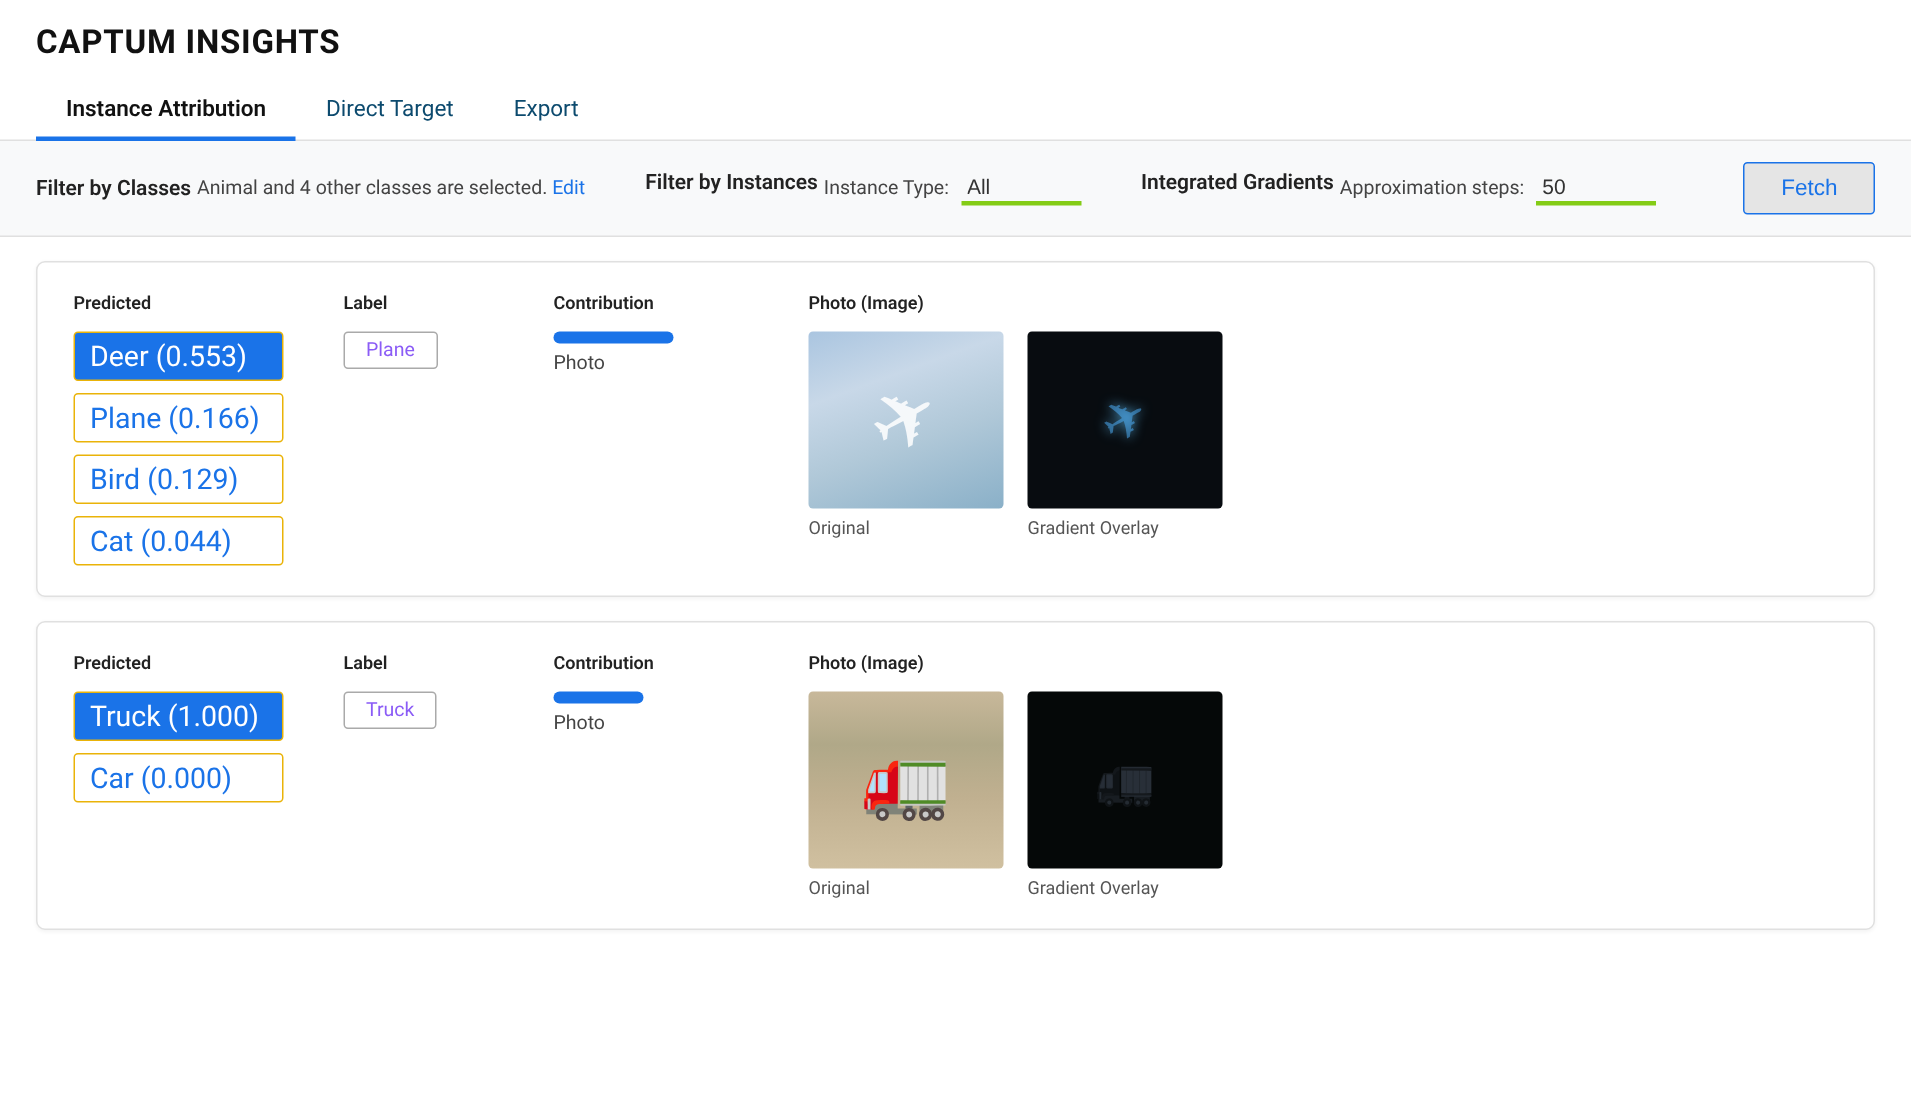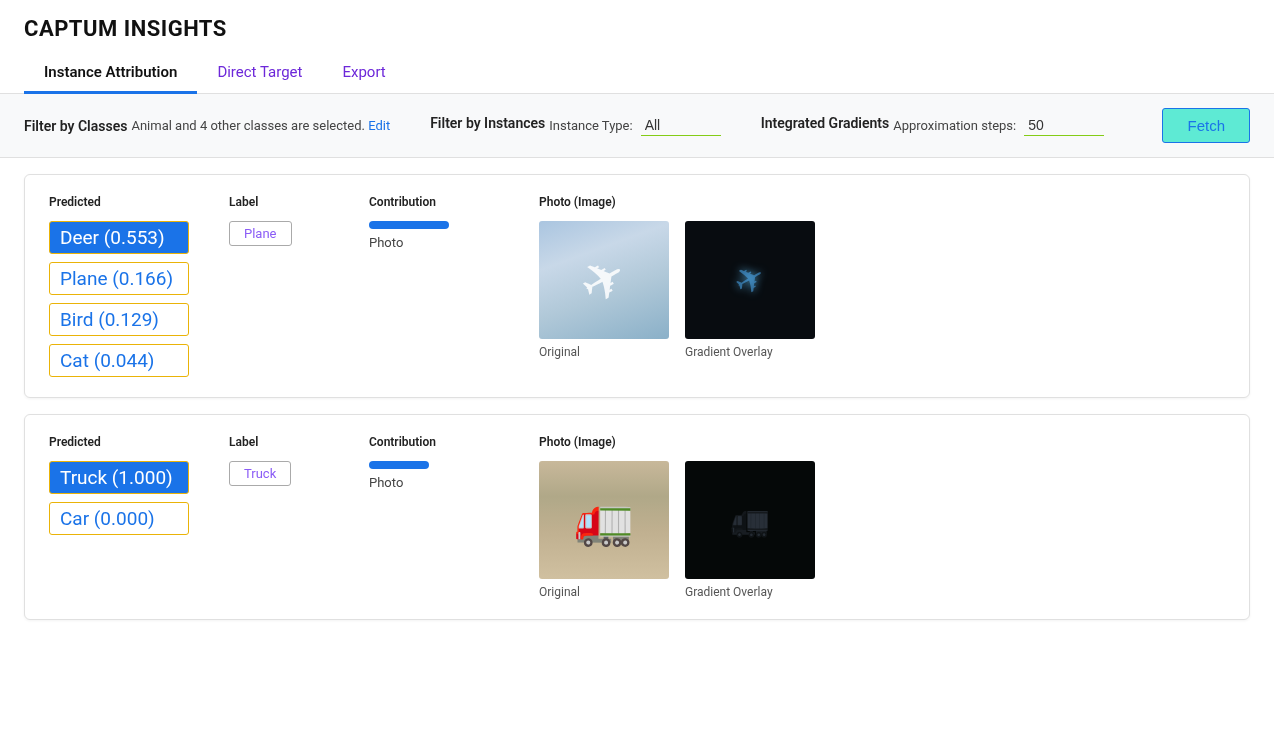--- a/index.html
+++ b/index.html
@@ -24,21 +24,21 @@
     }
 
     .tabs {
       display: flex;
       gap: 0;
     }
 
     .tab {
       padding: 10px 20px;
       cursor: pointer;
-      color: #6d28d9;
+      color: #0c4a6e;
       font-size: 15px;
       border-bottom: 3px solid transparent;
       margin-bottom: -1px;
     }
 
     .tab.active {
       color: #111;
       font-weight: 600;
       border-bottom: 3px solid #1a73e8;
     }
@@ -77,36 +77,36 @@
     .filter-inline {
       display: flex;
       align-items: center;
       gap: 8px;
       font-size: 13px;
       color: #444;
     }
 
     .filter-input {
       border: none;
-      border-bottom: 1px solid #84cc16;
+      border-bottom: 3px solid #84cc16;
       background: transparent;
       font-size: 14px;
       color: #333;
       padding: 2px 4px;
       width: 80px;
       outline: none;
     }
 
     .fetch-btn-wrap {
       margin-left: auto;
     }
 
     .fetch-btn {
       border: 1px solid #1a73e8;
-      background: #5eead4;
+      background: #e5e5e5;
       color: #1a73e8;
       padding: 8px 24px;
       font-size: 15px;
       cursor: pointer;
       border-radius: 3px;
       text-align: center;
     }
 
     .main-content {
       padding: 16px 24px;

